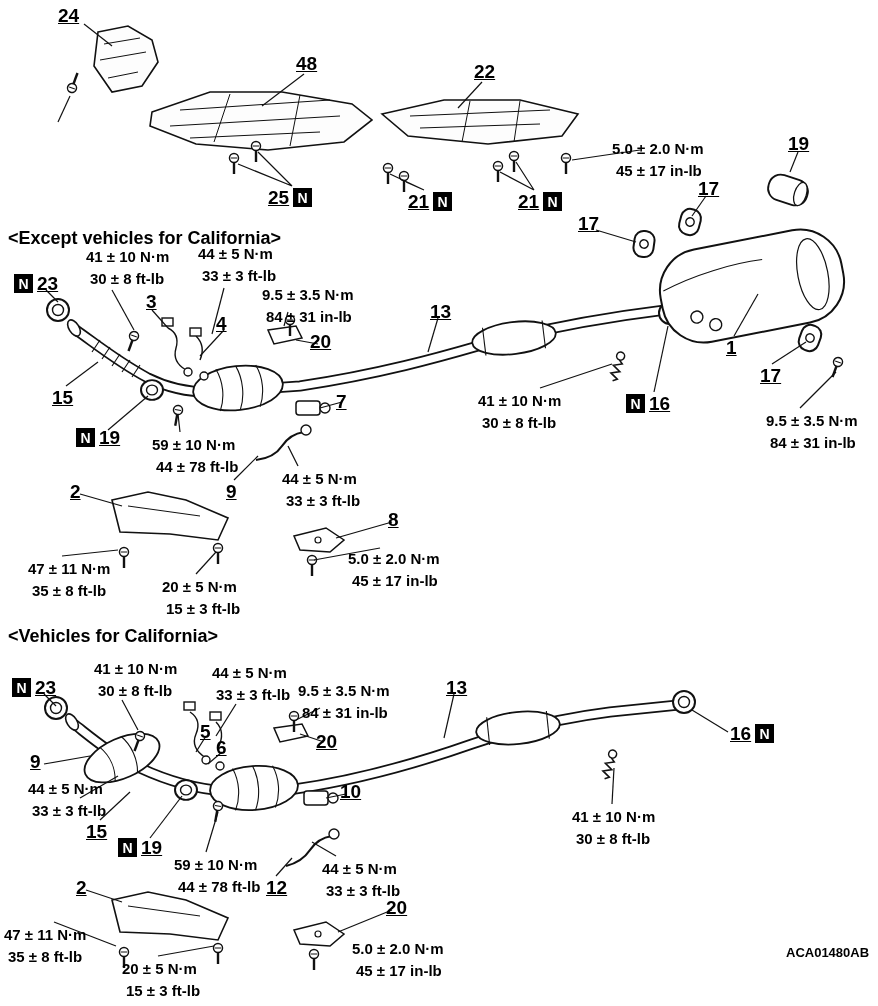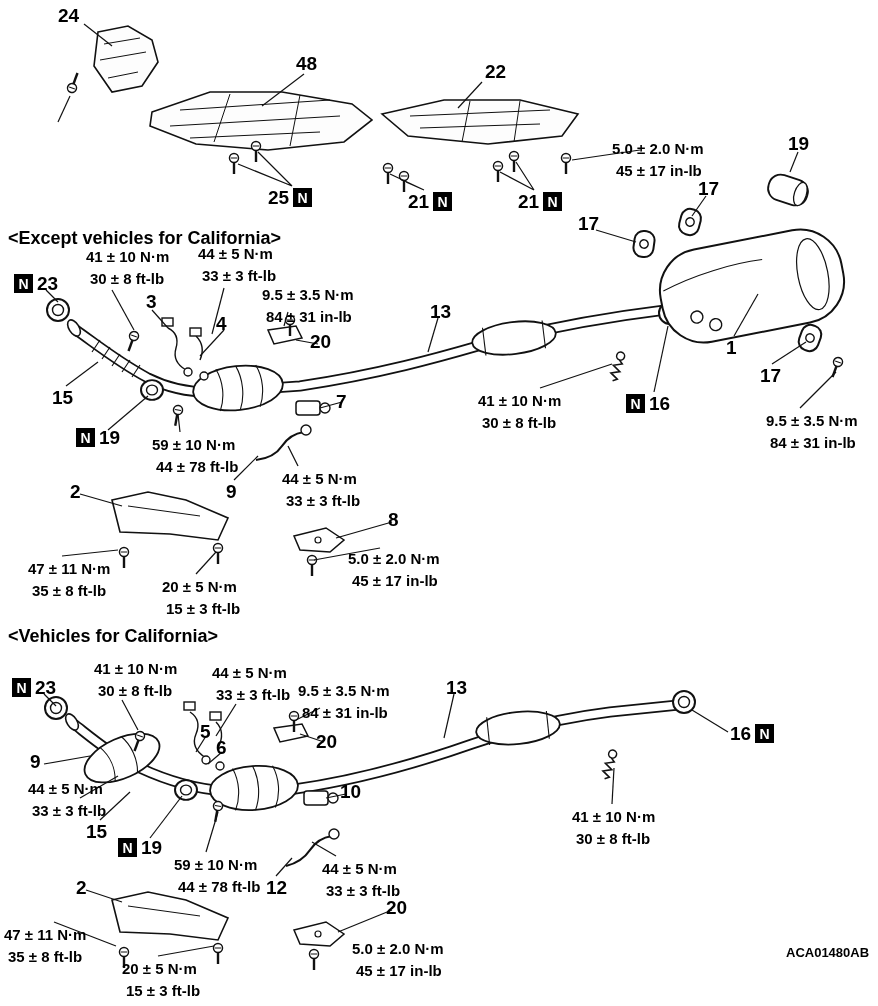--- a/index.html
+++ b/index.html
@@ -1,21 +1,21 @@
 <!DOCTYPE html>
 <html><head>
 <meta charset="utf-8">
 <style>
   * { margin:0; padding:0; box-sizing:border-box; }
   body { background:#fff; font-family:"Liberation Sans", sans-serif; }
   #stage { position:relative; width:878px; height:1006px; background:#fff; overflow:hidden; }
   #art { position:absolute; left:0; top:0; width:878px; height:1006px; }
   #label-layer { position:absolute; left:0; top:0; width:878px; height:1006px; pointer-events:none; }
   .part-label { position:absolute; display:flex; align-items:center; gap:4px;
-                font-weight:bold; font-size:19px; color:#000; white-space:nowrap; line-height:1; }
+                font-weight:bold; font-size:19px; color:#000; white-space:nowrap; line-height:1;text-decoration:underline; }
   .n-box { display:inline-flex; width:19px; height:19px; background:#000; color:#fff;
            font-size:14px; font-weight:bold; align-items:center; justify-content:center; }
   .torque-spec { position:absolute; font-weight:bold; font-size:15px; line-height:1.45;
                  color:#000; white-space:nowrap; }
   .torque-spec div + div { padding-left:4px; }
   .section-title { position:absolute; font-weight:bold; font-size:18px; color:#000; white-space:nowrap; }
   .ref-code { position:absolute; font-weight:bold; font-size:13px; color:#000; }
   #title-top { left:8px; top:228px; }
   #title-bottom { left:8px; top:626px; }
   #ref-code { left:786px; top:945px; }
@@ -259,21 +259,21 @@
   <div id="label-layer">
     <div id="title-top" class="section-title">&lt;Except vehicles for California&gt;</div>
     <div id="title-bottom" class="section-title">&lt;Vehicles for California&gt;</div>
     <div id="ref-code" class="ref-code">ACA01480AB</div>
   <div class="part-label" style="left: 58px; top: 6px;">
         <span>24</span>
       </div>
       <div class="part-label" style="left: 296px; top: 54px;">
         <span>48</span>
       </div>
-      <div class="part-label" style="left: 474px; top: 62px; margin-left: 11px;">
+      <div class="part-label" style="left: 474px; top: 62px;">
         <span>22</span>
       </div>
       <div class="part-label" style="left: 788px; top: 134px;">
         <span>19</span>
       </div>
       <div class="part-label" style="left: 268px; top: 188px;">
         <span>25</span>
         <span class="n-box">N</span>
       </div>
       <div class="part-label" style="left: 408px; top: 192px;">

